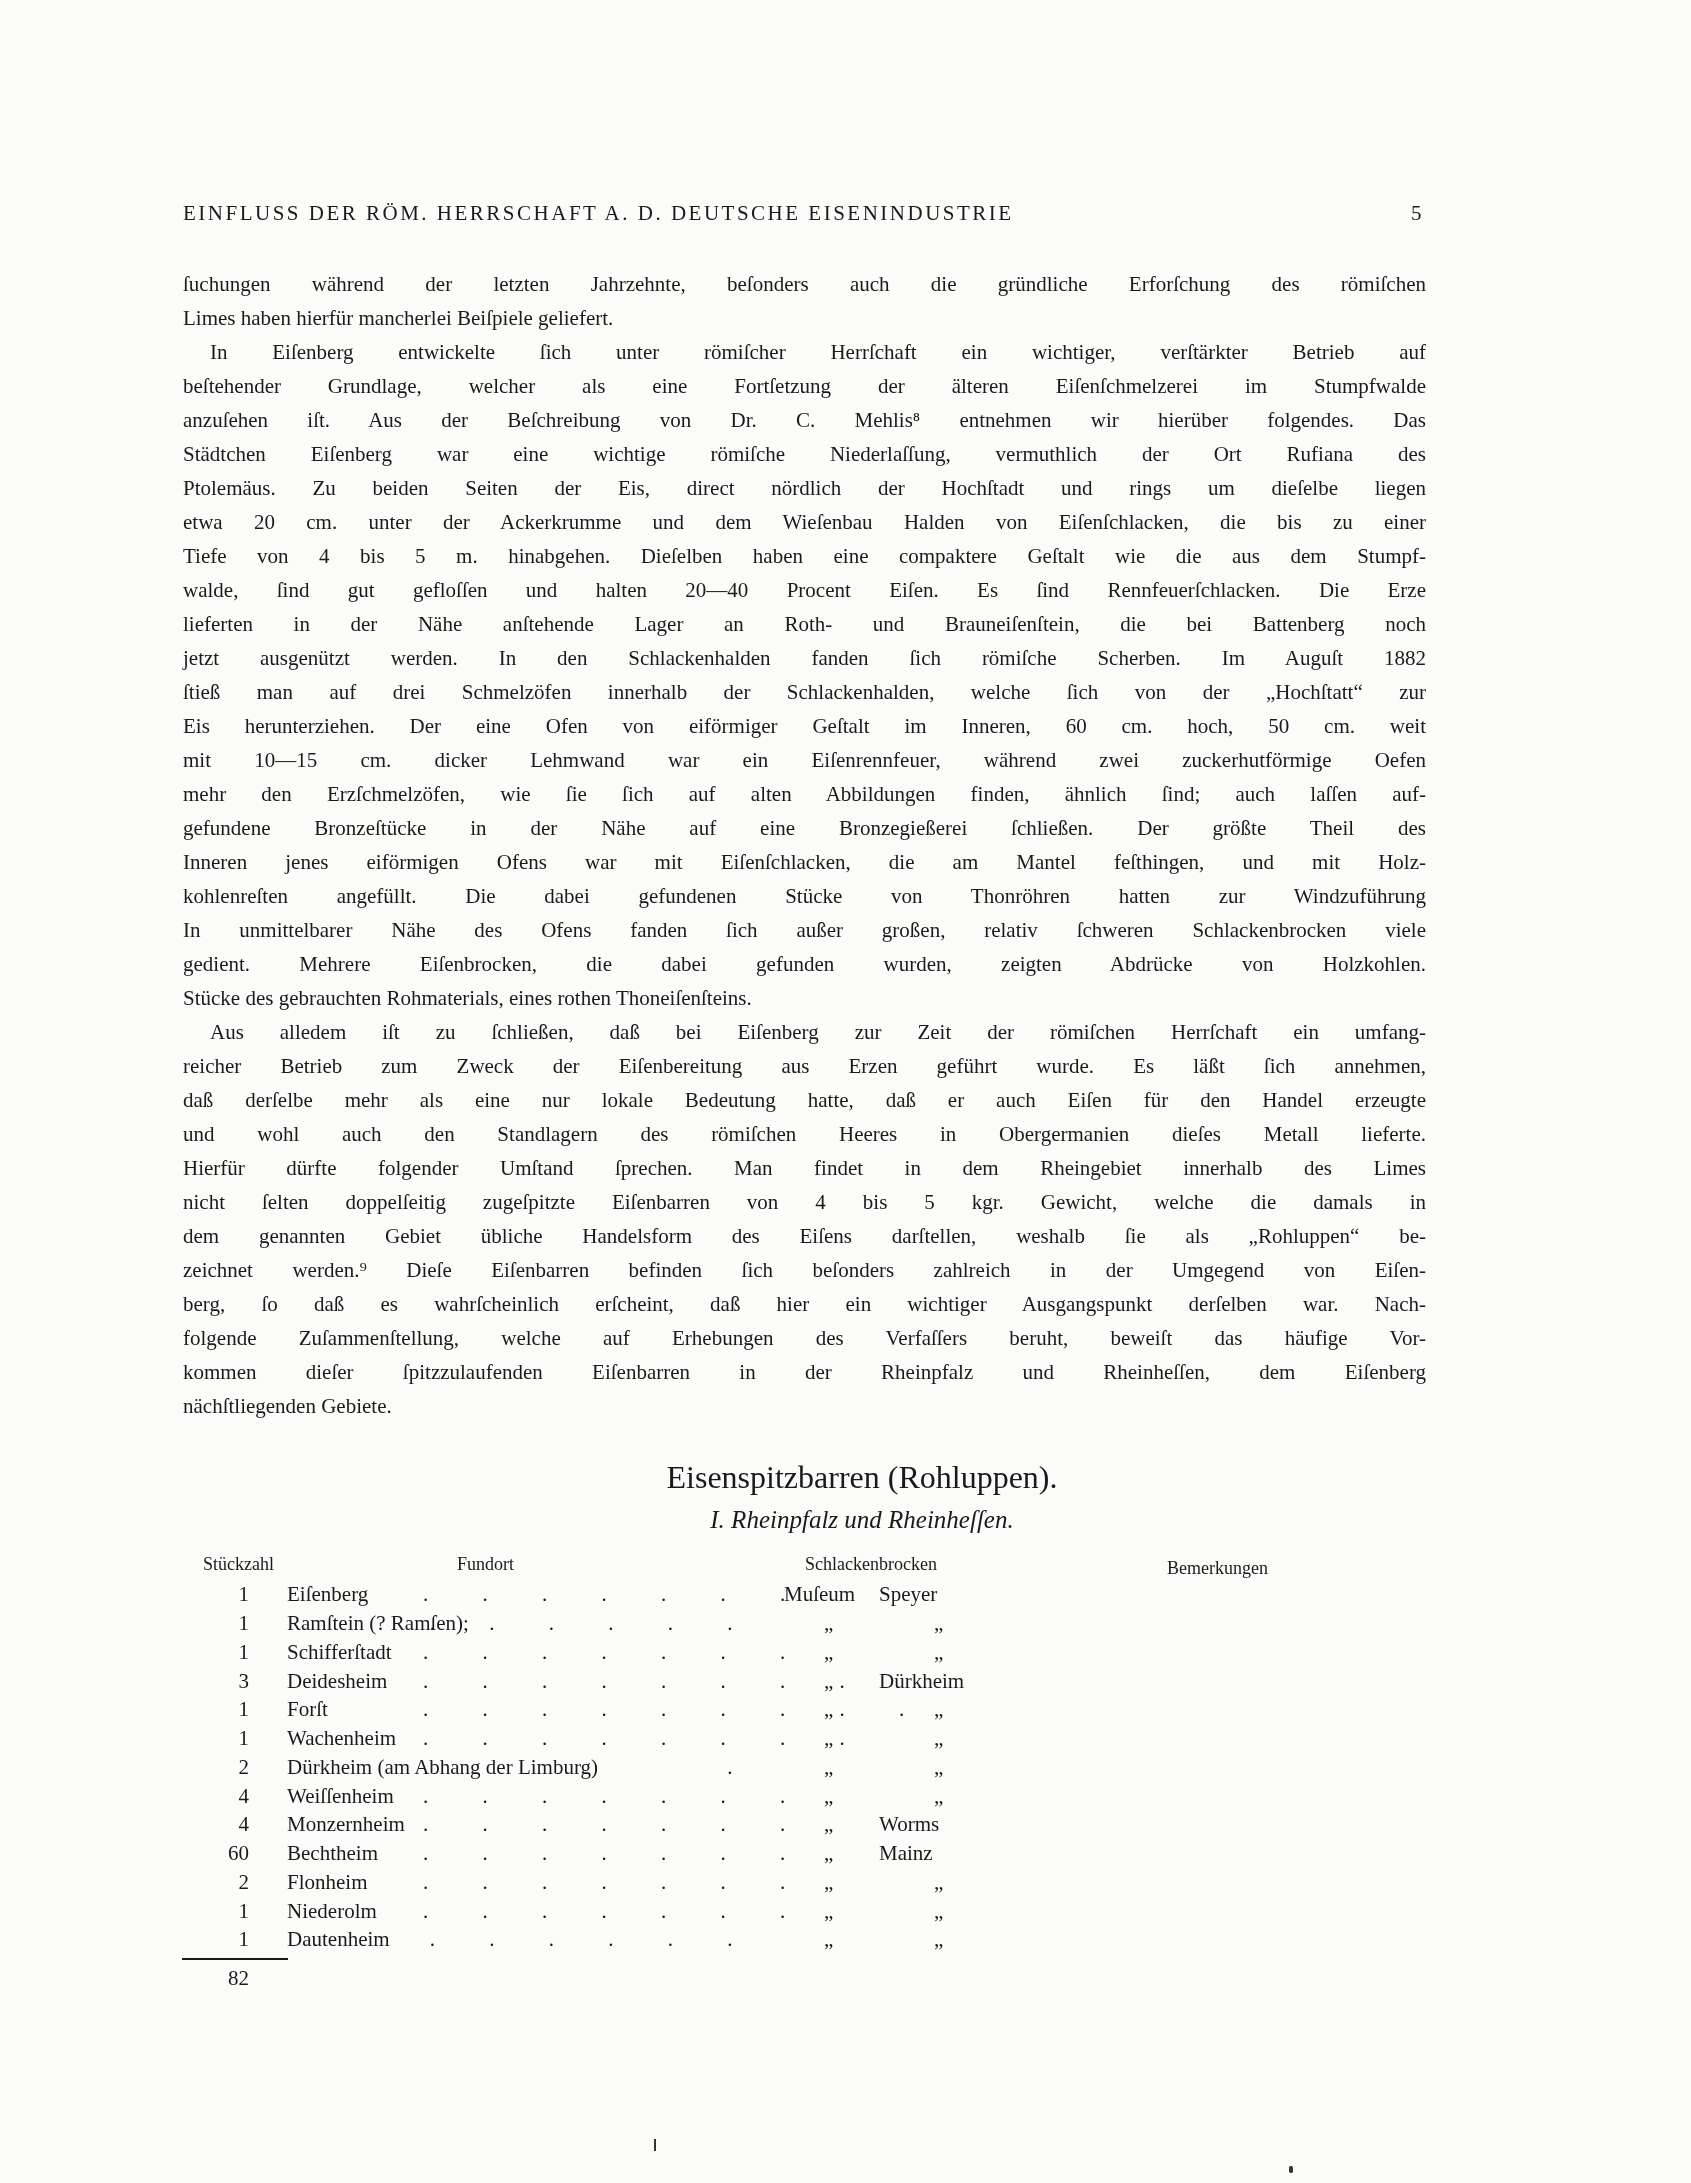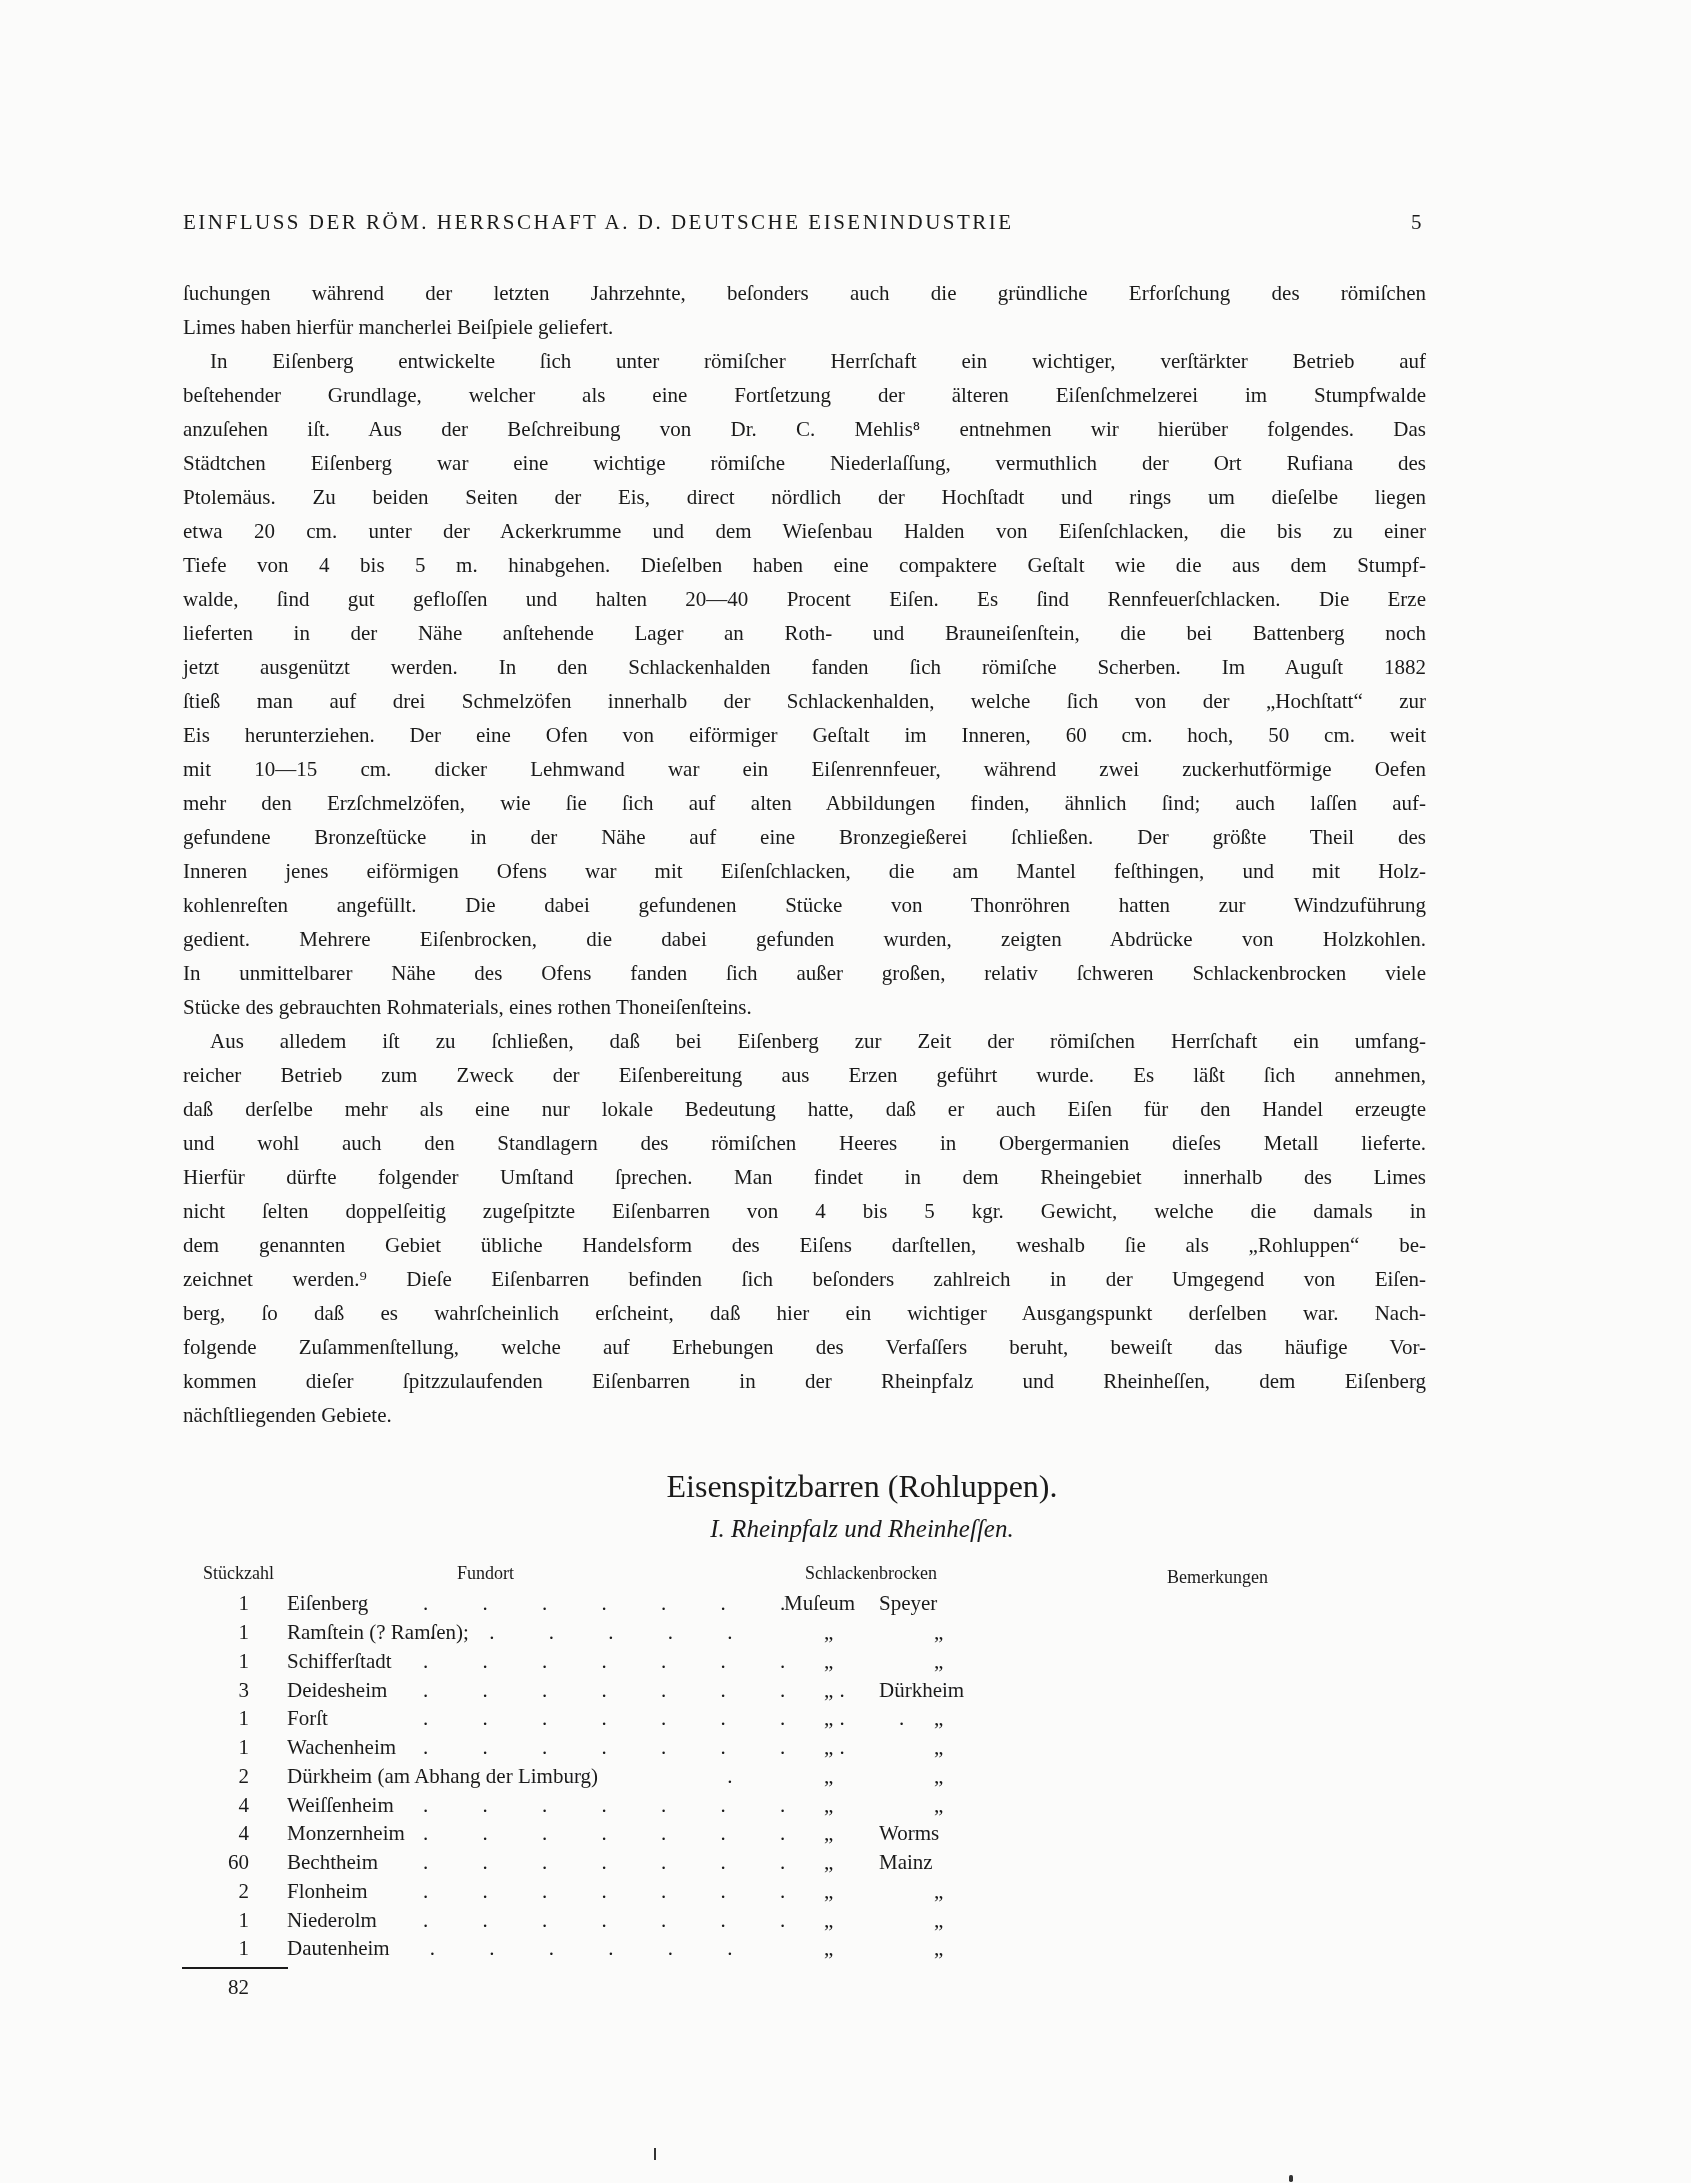--- a/index.html
+++ b/index.html
@@ -4,21 +4,21 @@
 <style>
   html, body { margin: 0; padding: 0; }
   body {
     width: 1691px; height: 2183px;
     background: #fbfbfa;
     color: #1a1a1a;
     font-family: "DejaVu Serif", "Liberation Serif", serif;
     position: relative;
     overflow: hidden;
   }
-  .page { position: absolute; left: 0; top: 17px; width: 1691px; height: 1552px; }
+  .page { position: absolute; left: 0; top: 8px; width: 1691px; height: 1552px; }
   .running-head {
     position: absolute; left: 183px; top: 193px; width: 1241px;
     font-family: "Liberation Serif", serif;
     font-size: 21px; letter-spacing: 2.5px;
     display: flex; justify-content: space-between;
   }
   .body-text {
     position: absolute; left: 183px; top: 259px; width: 1243px;
     font-family: "Liberation Serif", serif;
     font-size: 21px; line-height: 34px;
@@ -75,22 +75,22 @@
     <span class="line">walde, ſind gut gefloſſen und halten 20—40 Procent Eiſen.  Es ſind Rennfeuerſchlacken.  Die Erze</span>
     <span class="line">lieferten in der Nähe anſtehende Lager an Roth- und Brauneiſenſtein, die bei Battenberg noch</span>
     <span class="line">jetzt ausgenützt werden.  In den Schlackenhalden fanden ſich römiſche Scherben.  Im Auguſt 1882</span>
     <span class="line">ſtieß man auf drei Schmelzöfen innerhalb der Schlackenhalden, welche ſich von der „Hochſtatt“ zur</span>
     <span class="line">Eis herunterziehen.  Der eine Ofen von eiförmiger Geſtalt im Inneren, 60 cm. hoch, 50 cm. weit</span>
     <span class="line">mit 10—15 cm. dicker Lehmwand war ein Eiſenrennfeuer, während zwei zuckerhutförmige Oefen</span>
     <span class="line">mehr den Erzſchmelzöfen, wie ſie ſich auf alten Abbildungen finden, ähnlich ſind; auch laſſen auf-</span>
     <span class="line">gefundene Bronzeſtücke in der Nähe auf eine Bronzegießerei ſchließen.  Der größte Theil des</span>
     <span class="line">Inneren jenes eiförmigen Ofens war mit Eiſenſchlacken, die am Mantel feſthingen, und mit Holz-</span>
     <span class="line">kohlenreſten angefüllt.  Die dabei gefundenen Stücke von Thonröhren hatten zur Windzuführung</span>
+    <span class="line">In unmittelbarer Nähe des Ofens fanden ſich außer großen, relativ ſchweren Schlackenbrocken viele</span>
     <span class="line">gedient.  Mehrere Eiſenbrocken, die dabei gefunden wurden, zeigten Abdrücke von Holzkohlen.</span>
-    <span class="line">In unmittelbarer Nähe des Ofens fanden ſich außer großen, relativ ſchweren Schlackenbrocken viele</span>
     <span class="line last">Stücke des gebrauchten Rohmaterials, eines rothen Thoneiſenſteins.</span>
     <span class="line indent">Aus alledem iſt zu ſchließen, daß bei Eiſenberg zur Zeit der römiſchen Herrſchaft ein umfang-</span>
     <span class="line">reicher Betrieb zum Zweck der Eiſenbereitung aus Erzen geführt wurde. Es läßt ſich annehmen,</span>
     <span class="line">daß derſelbe mehr als eine nur lokale Bedeutung hatte, daß er auch Eiſen für den Handel erzeugte</span>
     <span class="line">und wohl auch den Standlagern des römiſchen Heeres in Obergermanien dieſes Metall lieferte.</span>
     <span class="line">Hierfür dürfte folgender Umſtand ſprechen.  Man findet in dem Rheingebiet innerhalb des Limes</span>
     <span class="line">nicht ſelten doppelſeitig zugeſpitzte Eiſenbarren von 4 bis 5 kgr. Gewicht, welche die damals in</span>
     <span class="line">dem genannten Gebiet übliche Handelsform des Eiſens darſtellen, weshalb ſie als „Rohluppen“ be-</span>
     <span class="line">zeichnet werden.⁹  Dieſe Eiſenbarren befinden ſich beſonders zahlreich in der Umgegend von Eiſen-</span>
     <span class="line">berg, ſo daß es wahrſcheinlich erſcheint, daß hier ein wichtiger Ausgangspunkt derſelben war. Nach-</span>

